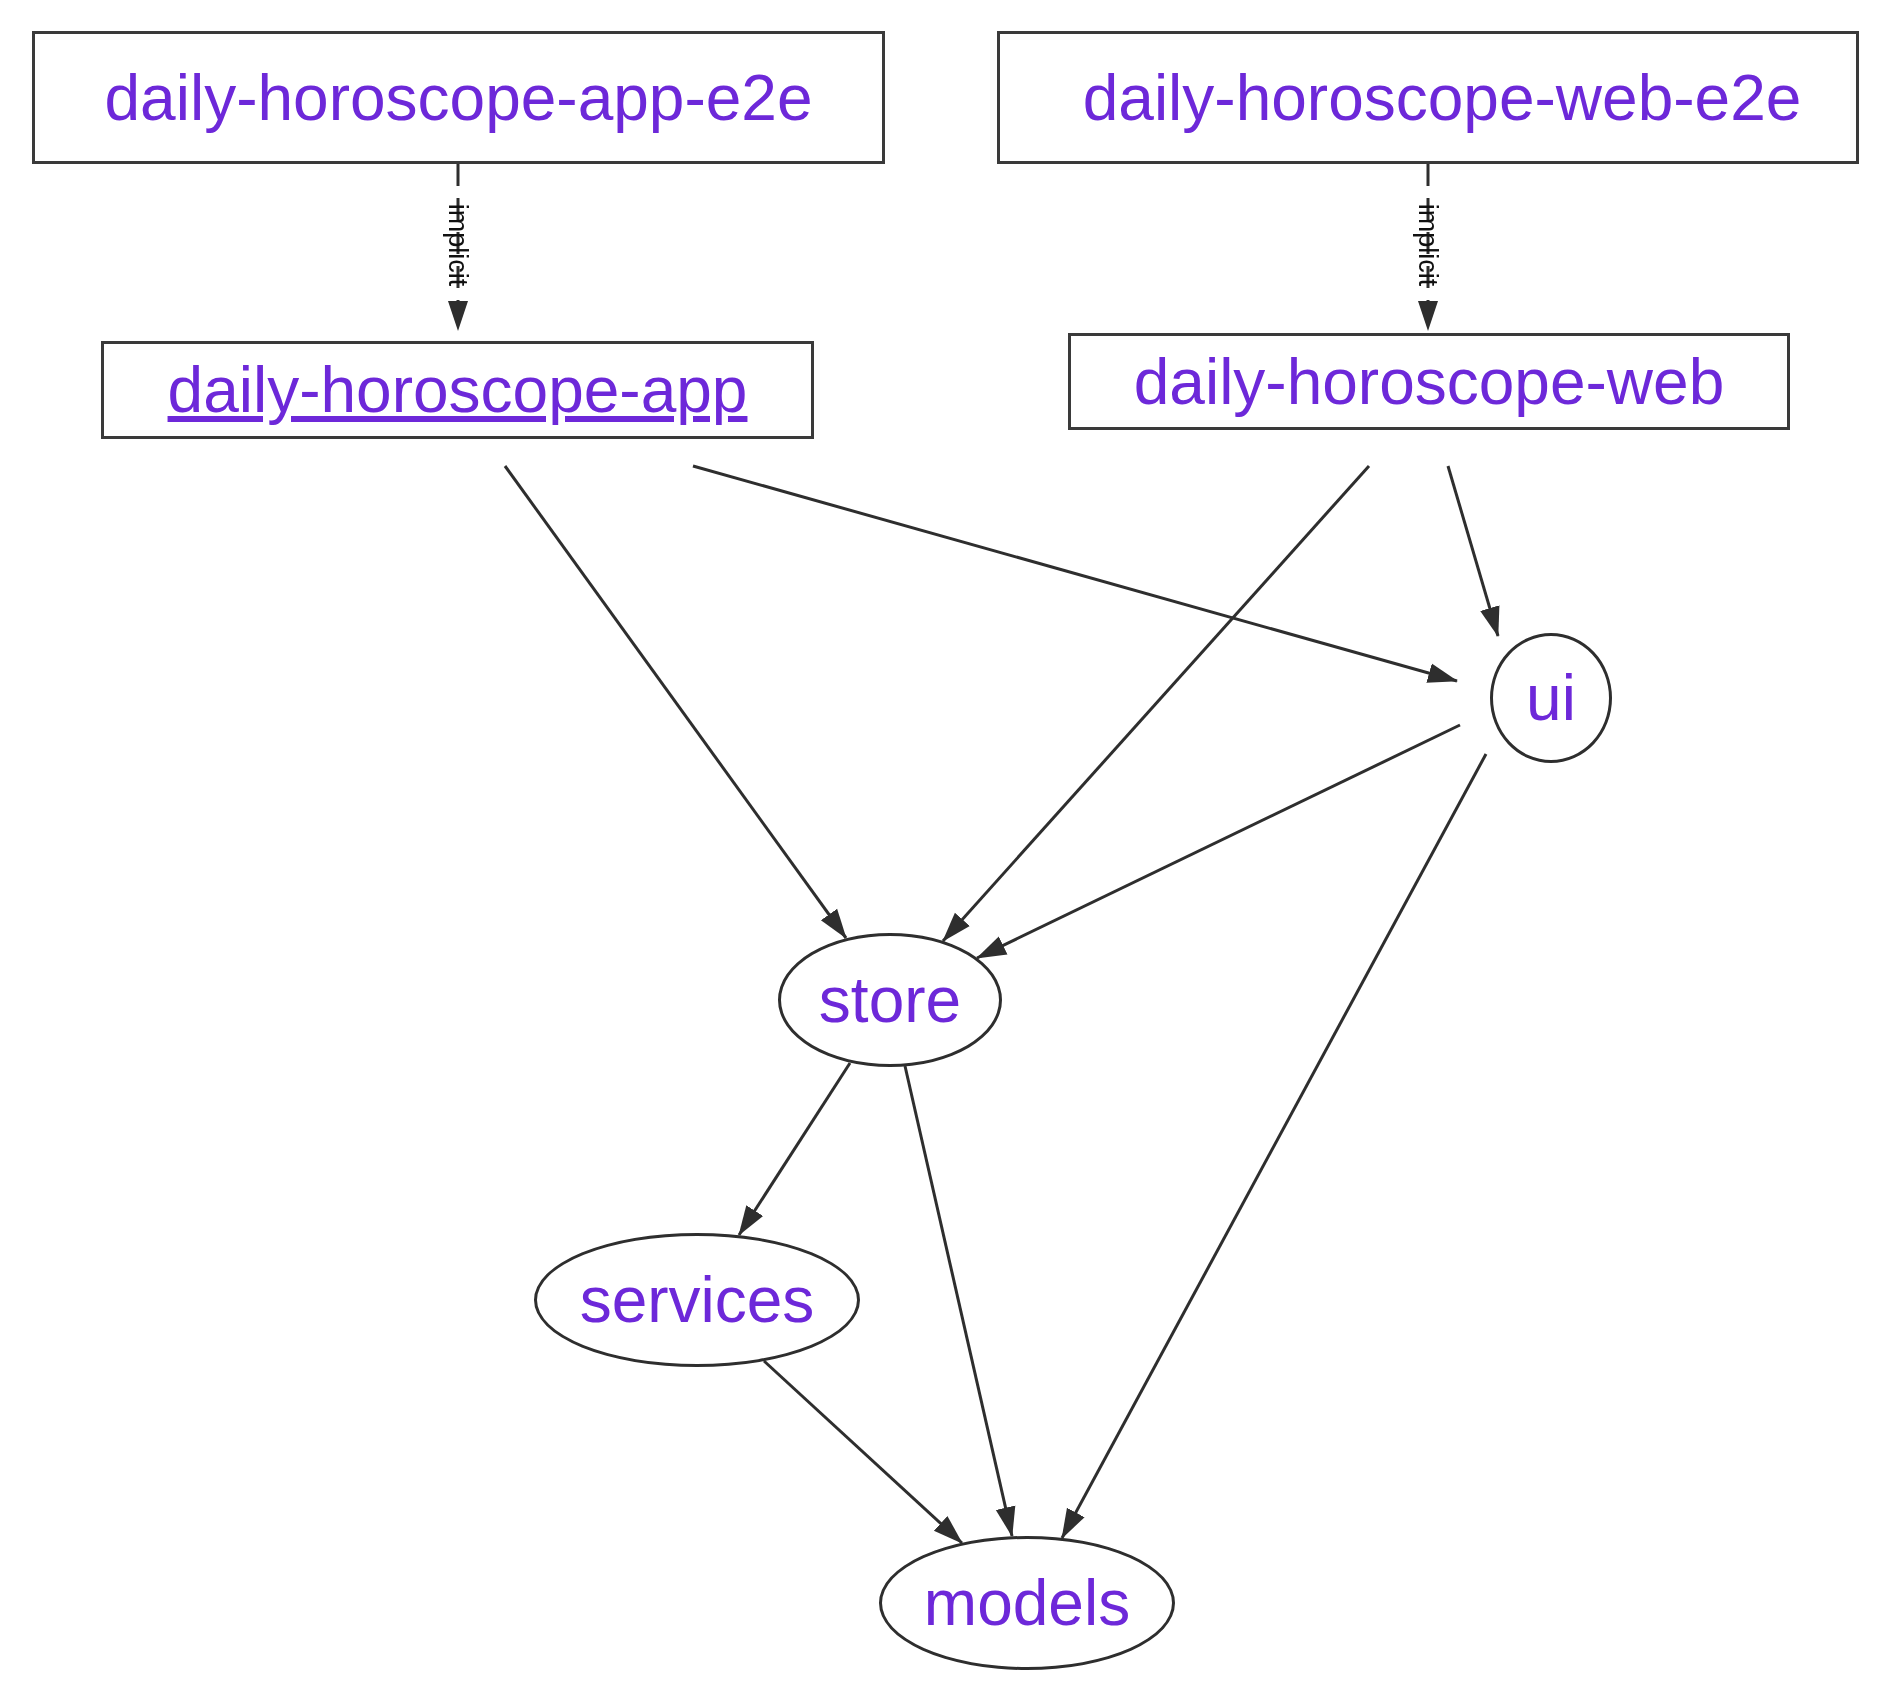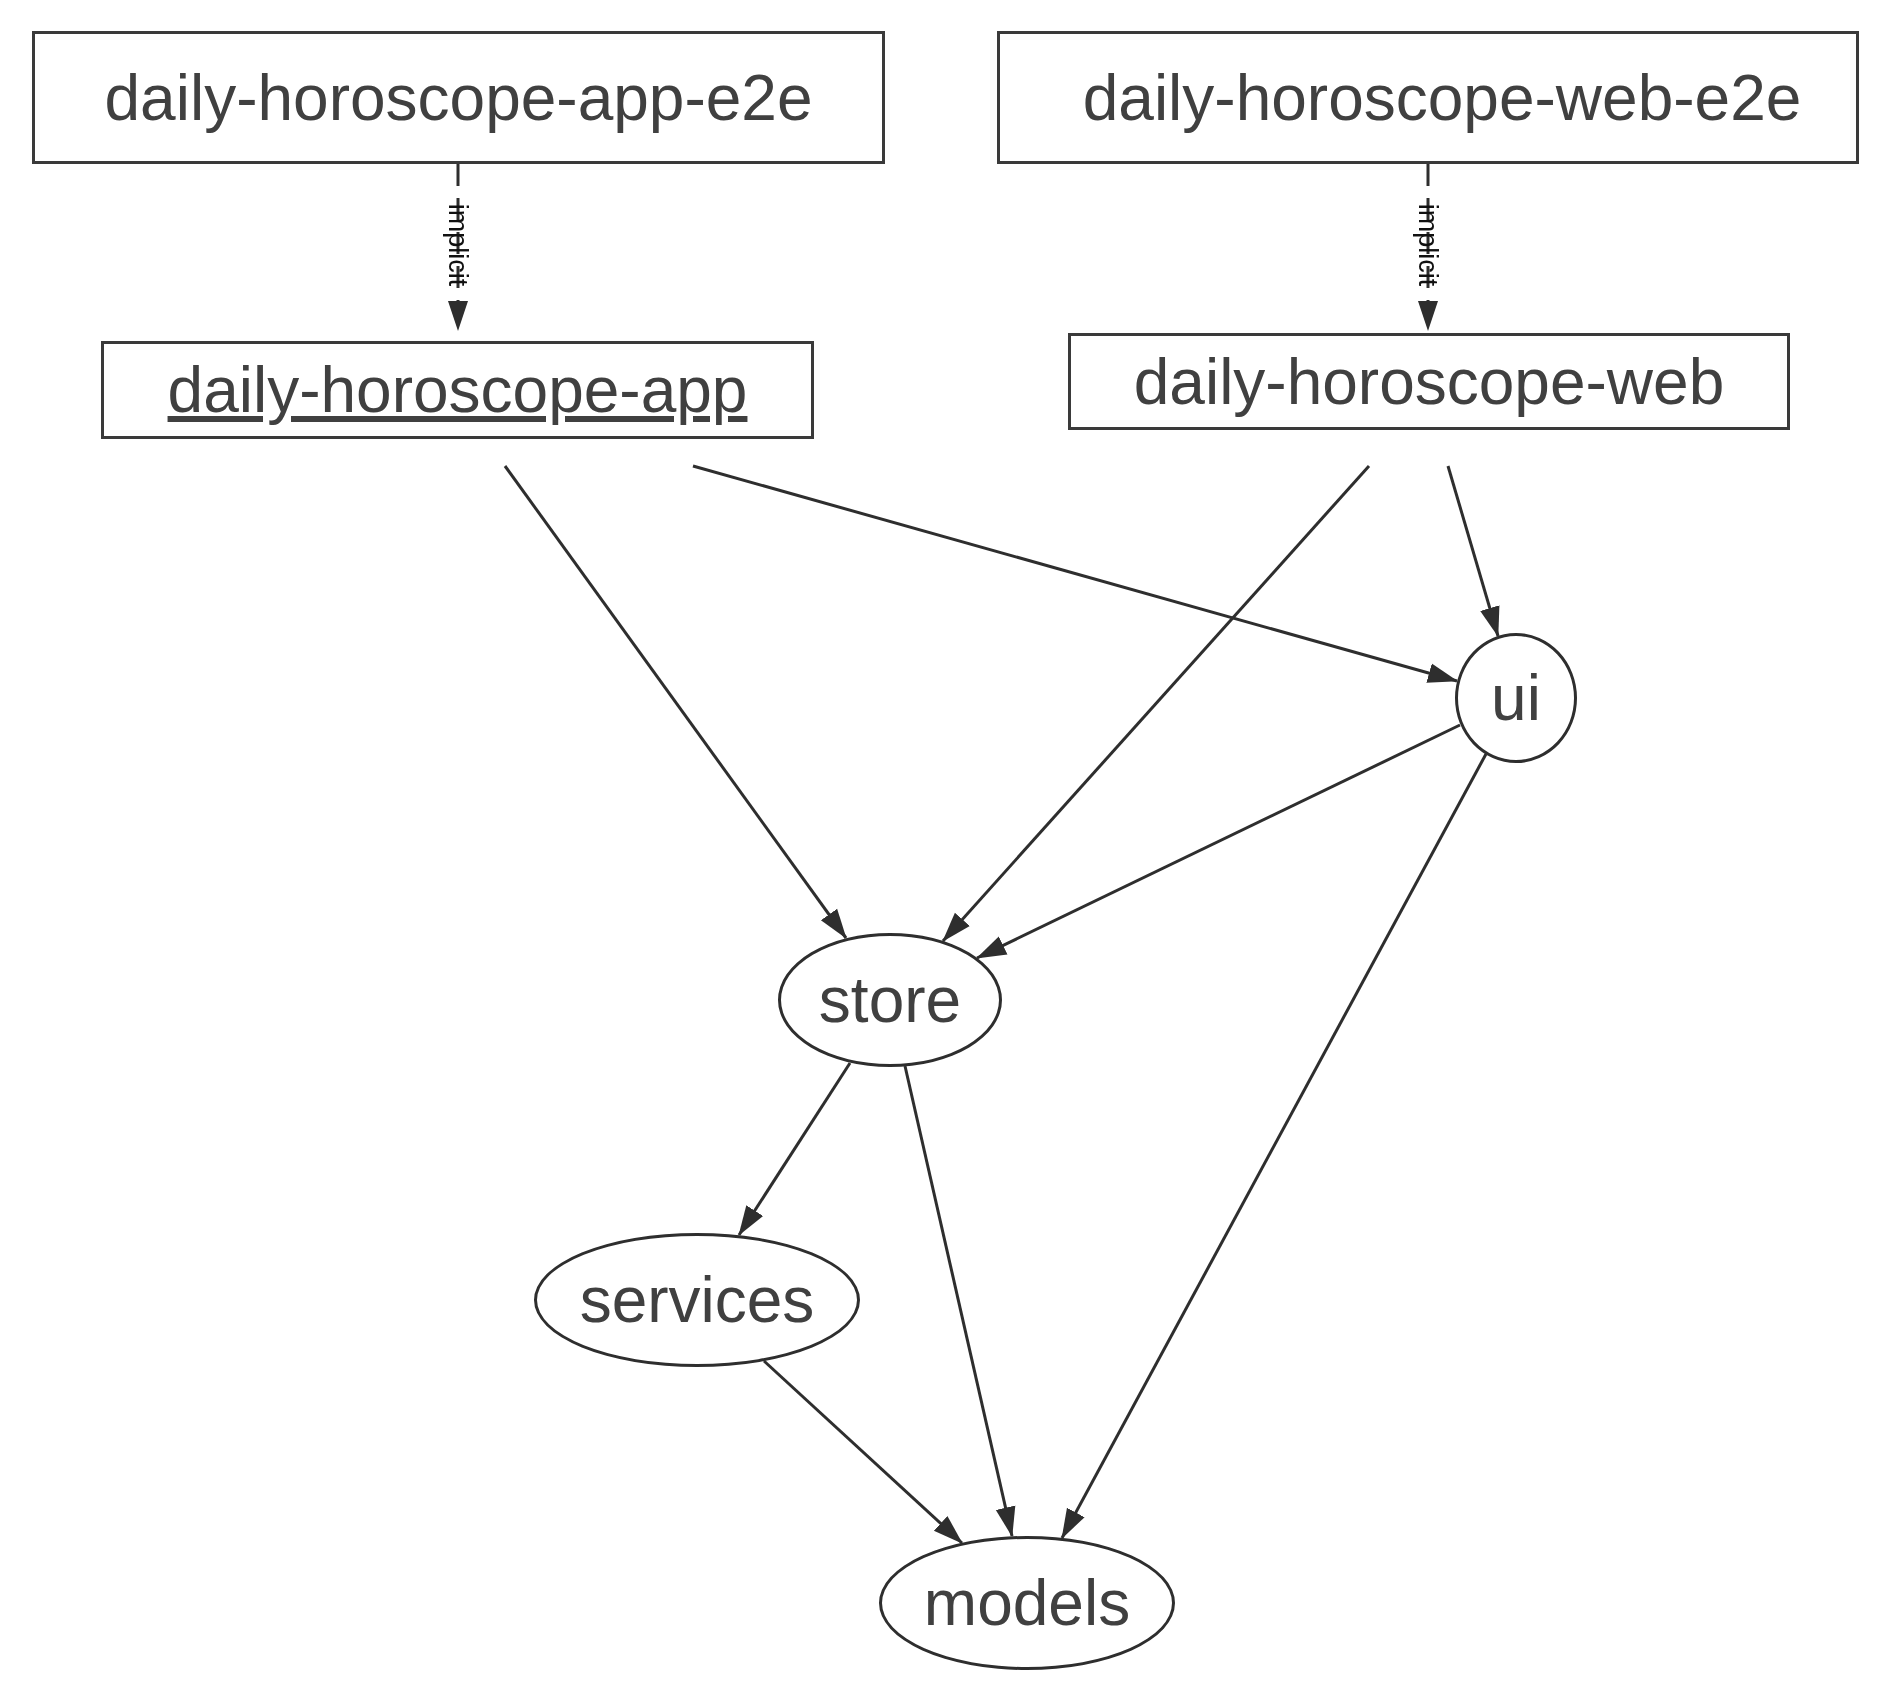--- a/index.html
+++ b/index.html
@@ -37,21 +37,21 @@
   }
   .node {
     position: absolute;
     box-sizing: border-box;
     background: #ffffff;
     border: 3px solid #3a3a3a;
     display: flex;
     align-items: center;
     justify-content: center;
     font-size: 64px;
-    color: #404040;
+    color: #6d28d9;
     white-space: nowrap;
     line-height: 1;
   }
   .node.rect { border-radius: 0; }
   .node.ellipse { border-radius: 50%; border-color: #2e2e2e; }
 </style>
 </head>
 <body>
 
 <div class="canvas">
@@ -81,21 +81,21 @@
   </svg>
 
   <div class="node rect" style="left:32px; top:31px; width:853px; height:133px;">daily-horoscope-app-e2e</div>
 
   <div class="node rect" style="left:997px; top:31px; width:862px; height:133px;padding-left:28px;">daily-horoscope-web-e2e</div>
 
   <div class="node rect" style="left:101px; top:341px; width:713px; height:98px;text-decoration:underline;">daily-horoscope-app</div>
 
   <div class="node rect" style="left:1068px; top:333px; width:722px; height:97px;">daily-horoscope-web</div>
 
-  <div class="node ellipse" style="left:1455px; top:633px; width:122px; height:130px;">ui</div>
+  <div class="node ellipse" style="left:1490px; top:633px; width:122px; height:130px;">ui</div>
 
   <div class="node ellipse" style="left:778px; top:933px; width:224px; height:134px;text-align:right;">store</div>
 
   <div class="node ellipse" style="left:534px; top:1233px; width:326px; height:134px;">services</div>
 
   <div class="node ellipse" style="left:879px; top:1536px; width:296px; height:134px;">models</div>
 
 </div>
 
 </body></html>

